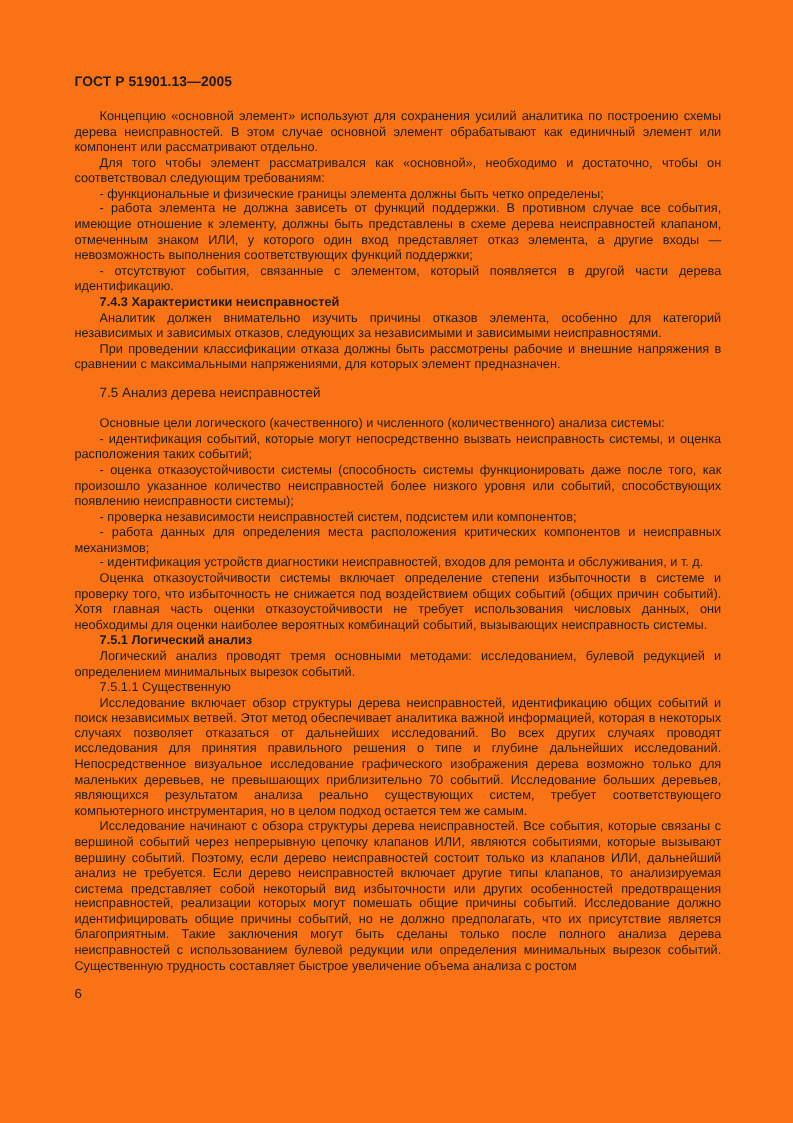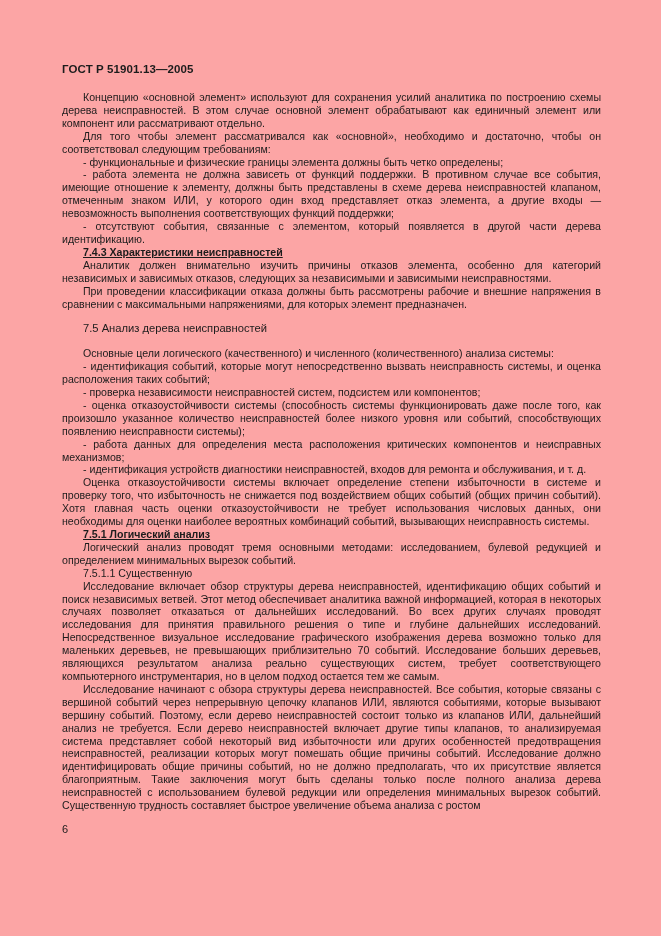--- a/index.html
+++ b/index.html
@@ -5,21 +5,21 @@
   html, body {
     margin: 0;
     padding: 0;
     background: #ffffff;
   }
   .page {
     position: relative;
     width: 661px;
     height: 936px;
     box-sizing: border-box;
-    background: #fca5a5;
+    background: #f97316;
     padding: 63px 60px 0 62px;
     font-family: "Liberation Sans", sans-serif;
     color: #1c1c1c;
     overflow: hidden;
   }
   .doc-header {
     font-weight: bold;
     font-size: 11.5px;
     line-height: 13px;
     margin: 0 0 15px 0;
@@ -34,21 +34,20 @@
     margin: 0;
     text-indent: 21px;
   }
   .doc-body p.b-h2 {
     font-weight: normal;
     font-size: 11.2px;
     margin: 12px 0 12px 0;
   }
   .doc-body p.b-h3 {
     font-weight: bold;
-    text-decoration: underline;
   }
   .doc-body p.b-h4 {
     font-weight: normal;
   }
   .page-num {
     font-size: 11px;
     margin: 11px 0 0 0;
     text-align: left;
   }
 </style>
@@ -63,22 +62,22 @@
       <p class="blk b-p">Для того чтобы элемент рассматривался как «основной», необходимо и достаточно, чтобы он соответствовал следующим требованиям:</p>
       <p class="blk b-li">- функциональные и физические границы элемента должны быть четко определены;</p>
       <p class="blk b-li">- работа элемента не должна зависеть от функций поддержки. В противном случае все события, имеющие отношение к элементу, должны быть представлены в схеме дерева неисправностей клапаном, отмеченным знаком ИЛИ, у которого один вход представляет отказ элемента, а другие входы — невозможность выполнения соответствующих функций поддержки;</p>
       <p class="blk b-li">- отсутствуют события, связанные с элементом, который появляется в другой части дерева идентификацию.</p>
       <p class="blk b-h3">7.4.3  Характеристики неисправностей</p>
       <p class="blk b-p">Аналитик должен внимательно изучить причины отказов элемента, особенно для категорий независимых и зависимых отказов, следующих за независимыми и зависимыми неисправностями.</p>
       <p class="blk b-p">При проведении классификации отказа должны быть рассмотрены рабочие и внешние напряжения в сравнении с максимальными напряжениями, для которых элемент предназначен.</p>
       <p class="blk b-h2">7.5  Анализ дерева неисправностей</p>
       <p class="blk b-p">Основные цели логического (качественного) и численного (количественного) анализа системы:</p>
       <p class="blk b-li">- идентификация событий, которые могут непосредственно вызвать неисправность системы, и оценка расположения таких событий;</p>
+      <p class="blk b-li">- оценка отказоустойчивости системы (способность системы функционировать даже после того, как произошло указанное количество неисправностей более низкого уровня или событий, способствующих появлению неисправности системы);</p>
       <p class="blk b-li">- проверка независимости неисправностей систем, подсистем или компонентов;</p>
-      <p class="blk b-li">- оценка отказоустойчивости системы (способность системы функционировать даже после того, как произошло указанное количество неисправностей более низкого уровня или событий, способствующих появлению неисправности системы);</p>
       <p class="blk b-li">- работа данных для определения места расположения критических компонентов и неисправных механизмов;</p>
       <p class="blk b-li">- идентификация устройств диагностики неисправностей, входов для ремонта и обслуживания, и т. д.</p>
       <p class="blk b-p">Оценка отказоустойчивости системы включает определение степени избыточности в системе и проверку того, что избыточность не снижается под воздействием общих событий (общих причин событий). Хотя главная часть оценки отказоустойчивости не требует использования числовых данных, они необходимы для оценки наиболее вероятных комбинаций событий, вызывающих неисправность системы.</p>
       <p class="blk b-h3">7.5.1  Логический анализ</p>
       <p class="blk b-p">Логический анализ проводят тремя основными методами: исследованием, булевой редукцией и определением минимальных вырезок событий.</p>
       <p class="blk b-h4">7.5.1.1 Существенную</p>
       <p class="blk b-p">Исследование включает обзор структуры дерева неисправностей, идентификацию общих событий и поиск независимых ветвей. Этот метод обеспечивает аналитика важной информацией, которая в некоторых случаях позволяет отказаться от дальнейших исследований. Во всех других случаях проводят исследования для принятия правильного решения о типе и глубине дальнейших исследований. Непосредственное визуальное исследование графического изображения дерева возможно только для маленьких деревьев, не превышающих приблизительно 70 событий. Исследование больших деревьев, являющихся результатом анализа реально существующих систем, требует соответствующего компьютерного инструментария, но в целом подход остается тем же самым.</p>
       <p class="blk b-p">Исследование начинают с обзора структуры дерева неисправностей. Все события, которые связаны с вершиной событий через непрерывную цепочку клапанов ИЛИ, являются событиями, которые вызывают вершину событий. Поэтому, если дерево неисправностей состоит только из клапанов ИЛИ, дальнейший анализ не требуется. Если дерево неисправностей включает другие типы клапанов, то анализируемая система представляет собой некоторый вид избыточности или других особенностей предотвращения неисправностей, реализации которых могут помешать общие причины событий. Исследование должно идентифицировать общие причины событий, но не должно предполагать, что их присутствие является благоприятным. Такие заключения могут быть сделаны только после полного анализа дерева неисправностей с использованием булевой редукции или определения минимальных вырезок событий. Существенную трудность составляет быстрое увеличение объема анализа с ростом</p>
     </div>
 

